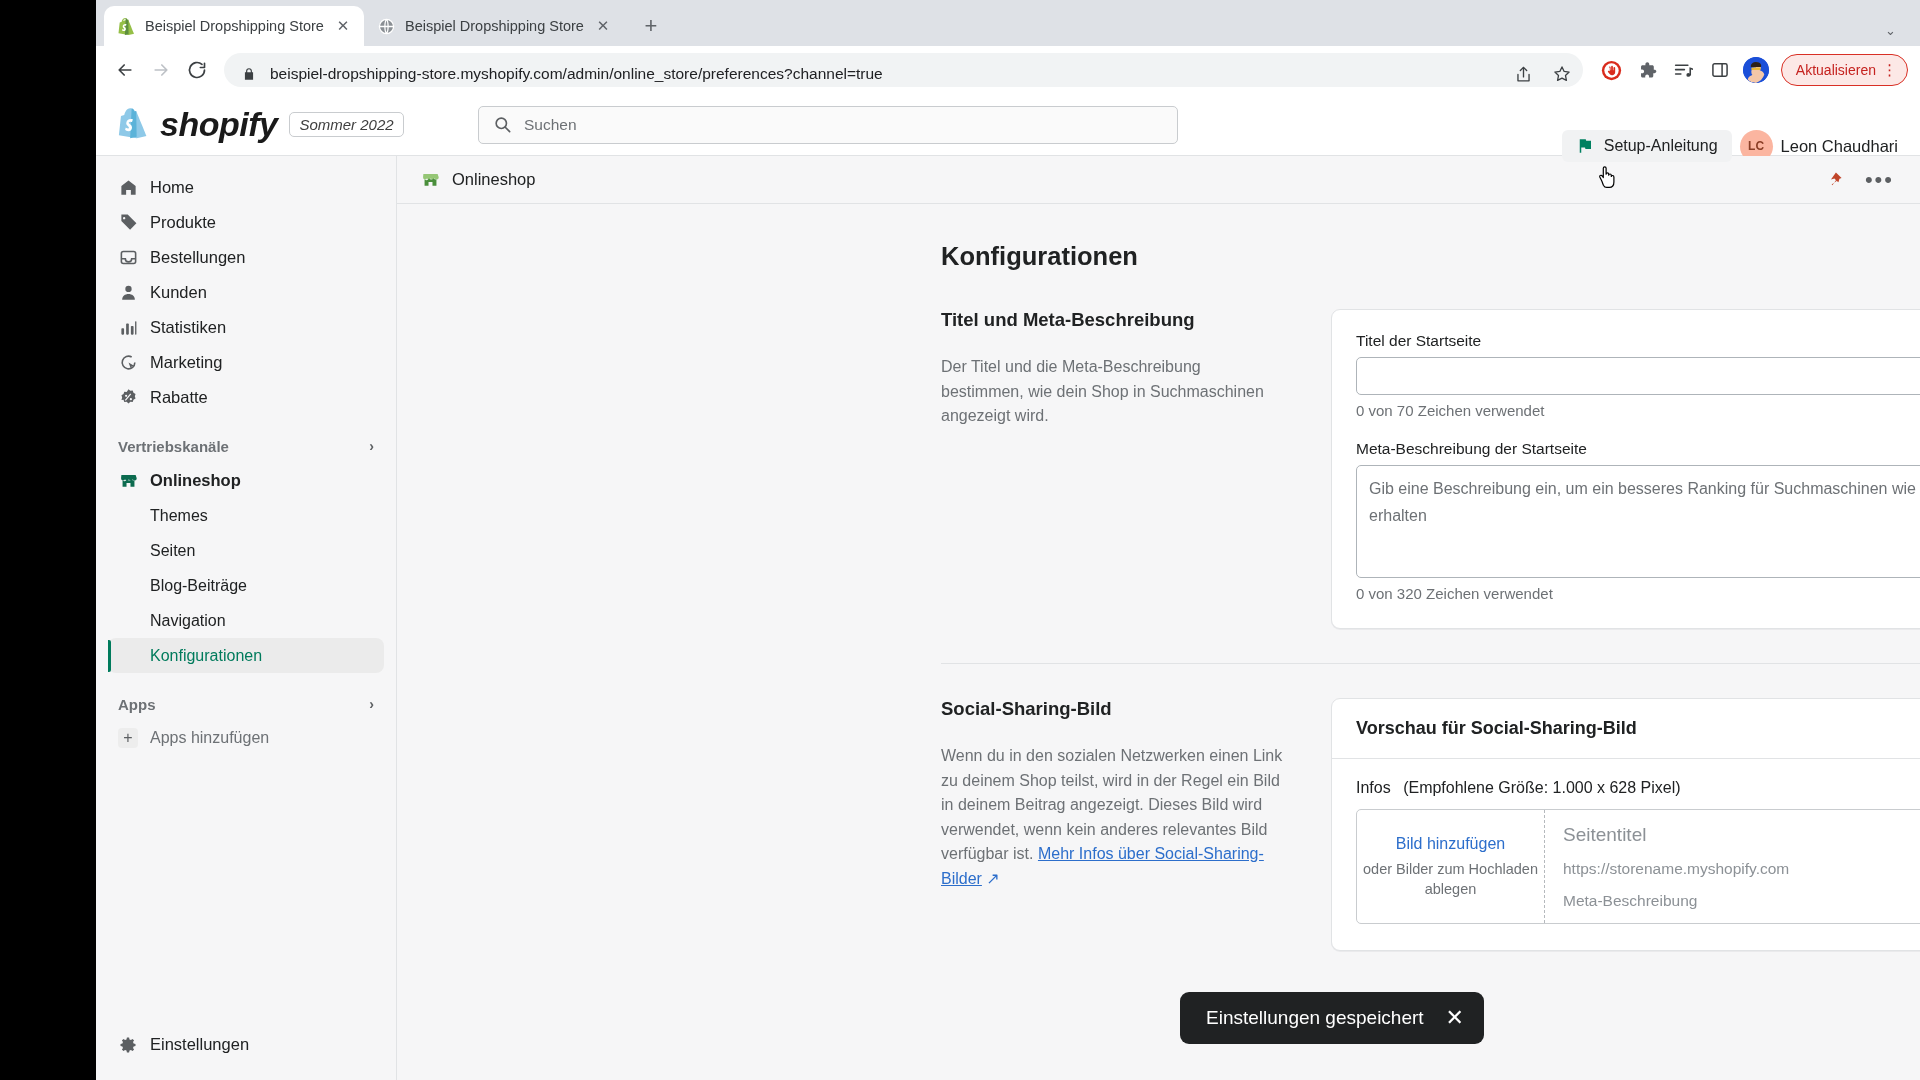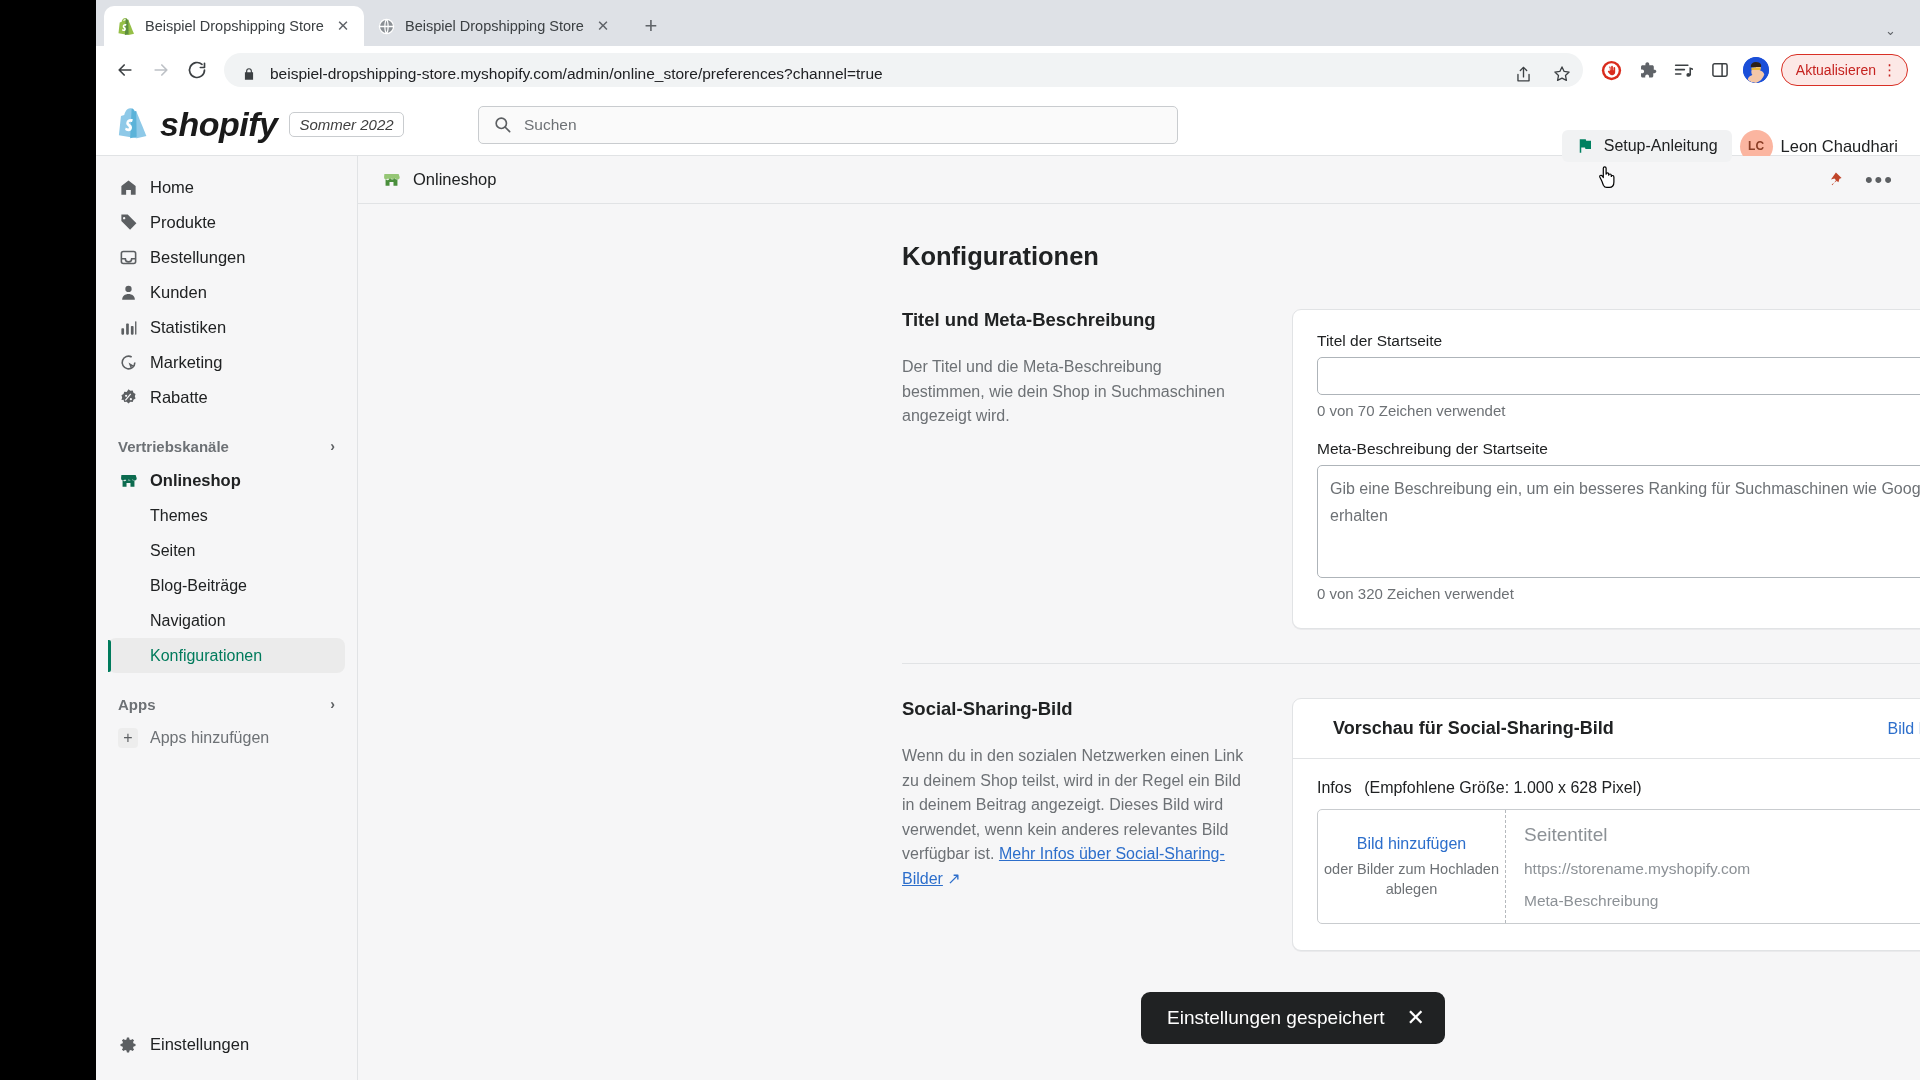--- a/index.html
+++ b/index.html
@@ -134,21 +134,21 @@
     background: #fbb5a0; color: #8a3e26;
     display: flex; align-items: center; justify-content: center;
     font-size: 12px; font-weight: 600; flex: none;
   }
   .username { font-size: 16.5px; color: #202223; }
 
   .body-area { display: flex; height: calc(100% - 62px); }
 
   
   .sidebar {
-    width: 262px; flex: none; background: #f6f6f7;
+    width: 301px; flex: none; background: #f6f6f7;
     border-right: 1px solid #e1e3e5;
     padding: 14px 12px 0 12px;
     position: relative;
     display: flex; flex-direction: column;
   }
   .nav-item {
     display: flex; align-items: center; gap: 12px;
     height: 35px; padding: 0 10px; border-radius: 8px;
     font-size: 16.5px; color: #202223; margin-bottom: 0px;
     position: relative;
@@ -233,21 +233,21 @@
     width: 100%; height: 113px; border: 1px solid #aeb4b9;
     border-radius: 5px; background: #fff; padding: 9px 12px;
     font-size: 16px; line-height: 27px; color: #6d7175;
   }
   .divider { height: 1px; background: #e1e3e5; margin: 34px 0 0 544px; width: 1166px; }
 
   .card-head {
     display: flex; align-items: center; padding: 19px 24px;
     border-bottom: 1px solid #e1e3e5;
   }
-  .card-head h4 { font-size: 18px; font-weight: 600; color: #202223; margin-left: 16px; }
+  .card-head h4 { font-size: 18px; font-weight: 600; color: #202223; }
   .card-head .link { margin-left: auto; font-size: 16px; color: #2c6ecb; }
   .bild-label { font-size: 16px; color: #202223; margin-bottom: 12px; }
   .bild-label span.rec { color: #202223; }
   .preview-box {
     display: flex; border: 1px solid #c9cccf; border-radius: 5px;
     overflow: hidden; height: 115px;
   }
   .dropzone {
     width: 188px; flex: none; border-right: 1px dashed #b5b9bd;
     display: flex; flex-direction: column; align-items: center;

